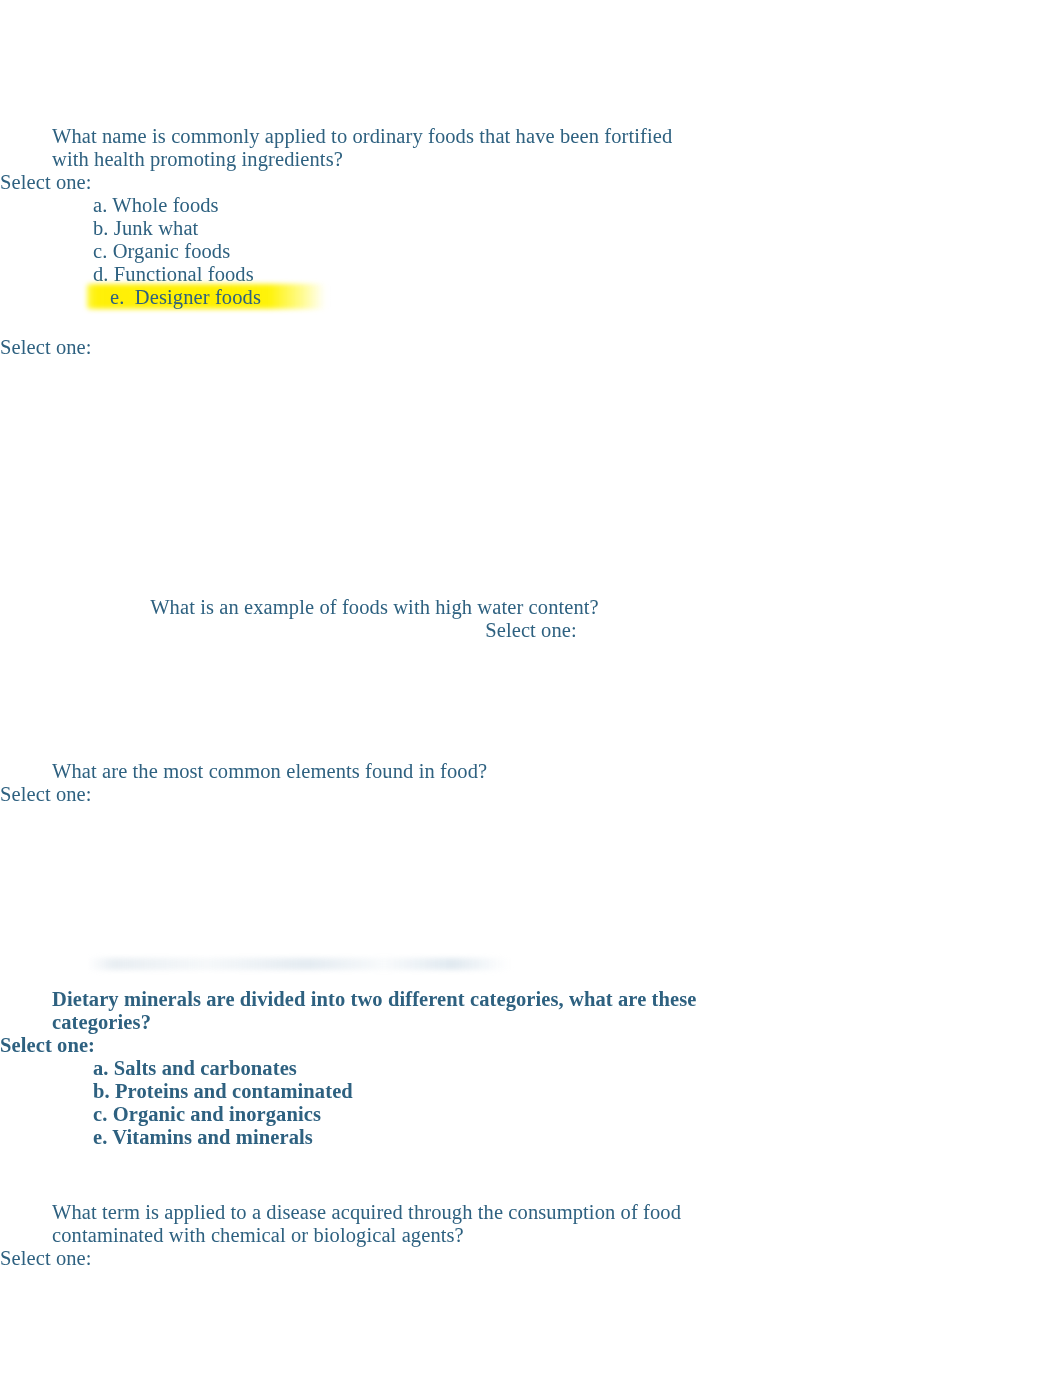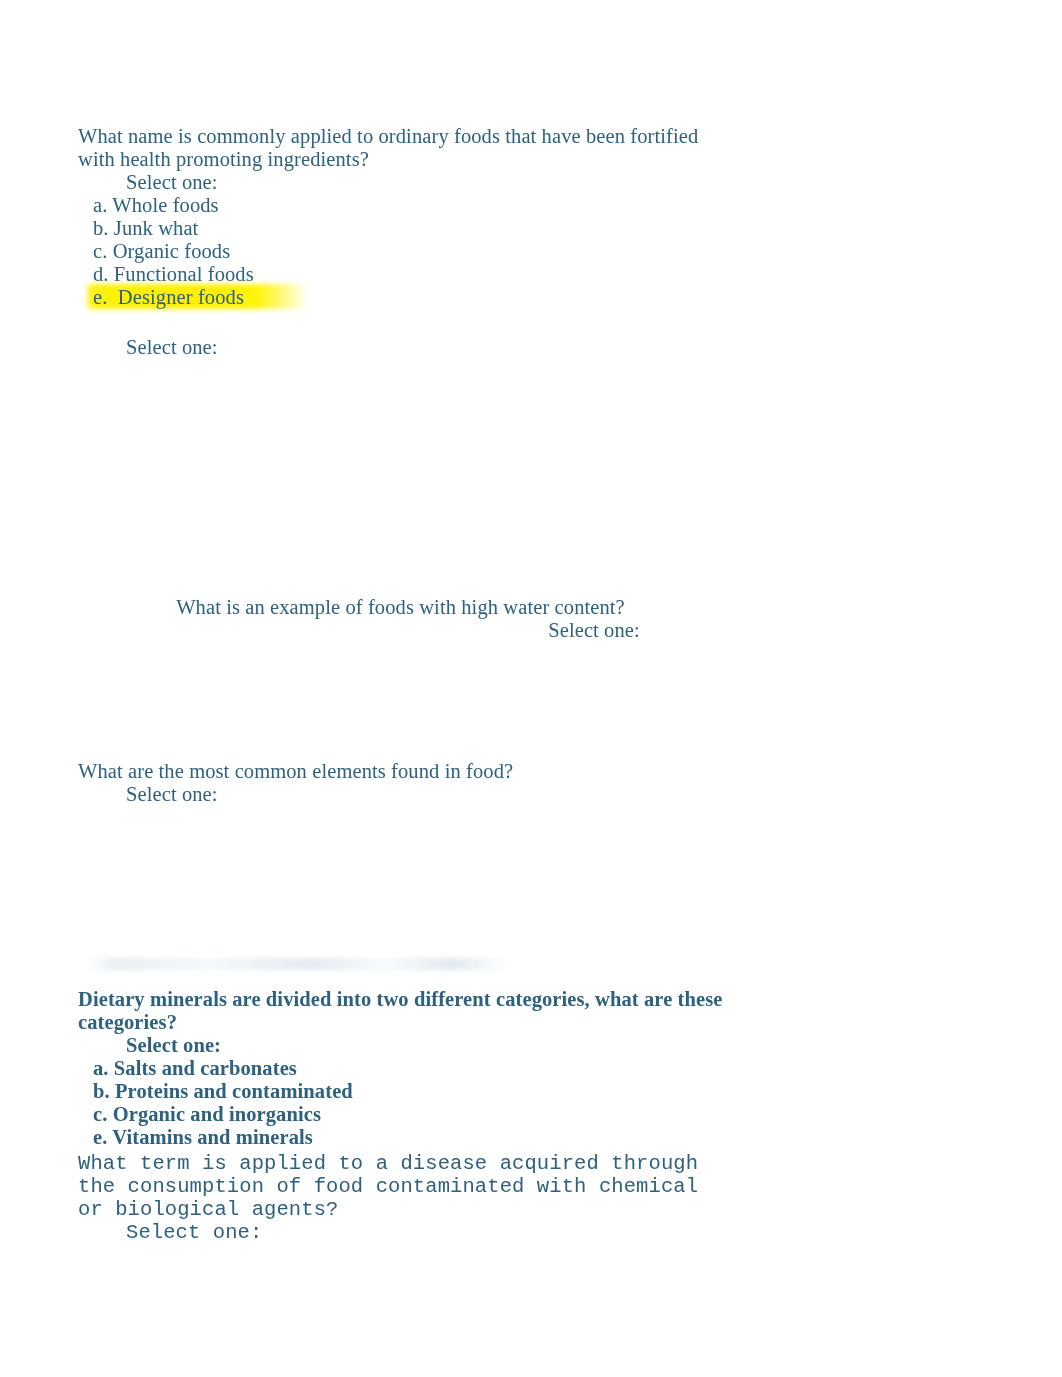--- a/index.html
+++ b/index.html
@@ -36,44 +36,44 @@
   .q-select,
   .opt {
     font-size: 20.5px;
     line-height: 23px;
     letter-spacing: 0.1px;
     color: #2e6180;
     white-space: pre-wrap;
   }
 
   .q-stem {
-    margin-left: 78px;
+    margin-left: 52px;
     width: 645px;
   }
 
   .q-select {
-    margin-left: 126px;
   }
 
   .opt-list {
     margin-left: 93px;
     width: 700px;
   }
 
   .opt {
     position: relative;
     display: block;
     width: max-content;
     max-width: 700px;
     text-align: center;
   }
 
   
   .opt.hl {
     z-index: 2;
+    padding-left: 17px;
   }
   .opt.hl::before {
     content: "";
     position: absolute;
     left: -6px;
     top: -2px;
     height: 25px;
     width: calc(100% + 72px);
     background: linear-gradient(
         to right,
@@ -151,18 +151,18 @@
     <div class="q-stem">Dietary minerals are divided into two different categories, what are these categories?</div>
     <div class="q-select">Select one:</div>
     <div class="opt-list">
       <span class="opt"><span class="opt-text">a. Salts and carbonates</span></span>
       <span class="opt"><span class="opt-text">b. Proteins and contaminated</span></span>
       <span class="opt"><span class="opt-text">c. Organic and inorganics</span></span>
       <span class="opt"><span class="opt-text">e. Vitamins and minerals</span></span>
     </div>
   </div>
 
-  <div class="q-block" style="top:1152px;font-family:Liberation Mono, monospace;">
+  <div class="q-block" style="top:1201px;">
     <div class="q-stem">What term is applied to a disease acquired through the consumption of food contaminated with chemical or biological agents?</div>
     <div class="q-select">Select one:</div>
   </div>
 
 </div>
 
 </body></html>

